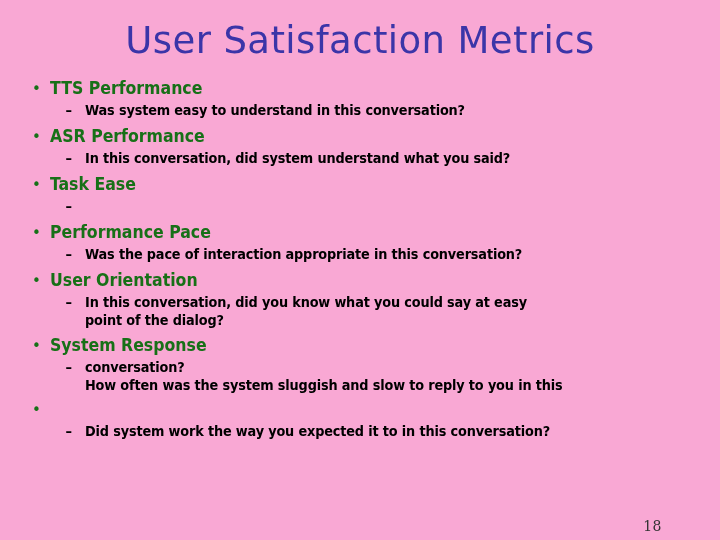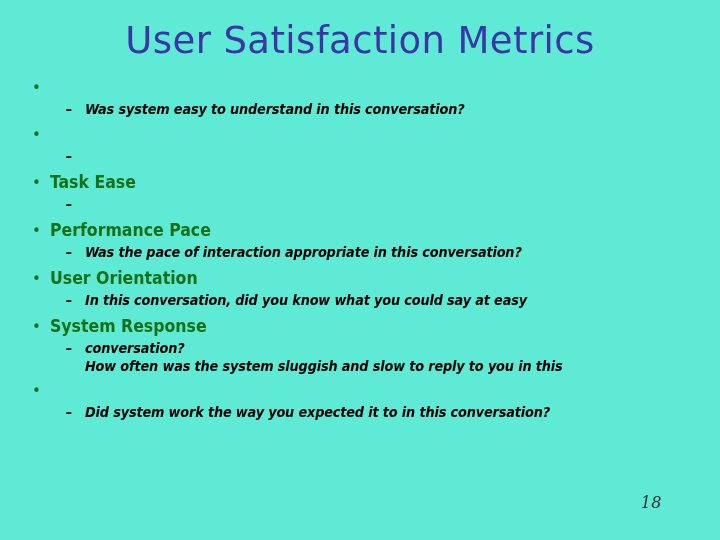--- a/index.html
+++ b/index.html
@@ -12,21 +12,21 @@
     height: 540px;
     overflow: hidden;
     font-family: "DejaVu Sans", sans-serif;
     -webkit-font-smoothing: none;
   }
 
   .slide {
     position: relative;
     width: 720px;
     height: 540px;
-    background: #5eead4;
+    background: #f9a8d4;
     box-sizing: border-box;
   }
 
   
   .slide-title {
     position: absolute;
     left: 0;
     top: 22px;
     width: 720px;
     text-align: center;
@@ -98,63 +98,66 @@
     line-height: 19px;
   }
   .lvl2-text {
     color: #000000;
     font-family: "DejaVu Sans Condensed", "DejaVu Sans", sans-serif;
     font-size: 14.3px;
     font-weight: bold;
     line-height: 18px;
     letter-spacing: -0.15px;
     max-width: 600px;
-    font-style: italic;
   }
   .lvl2-text .l2line { display: block; }
 
   
   .page-number {
     position: absolute;
     right: 58px;
-    top: 493px;
+    top: 518px;
     font-family: "DejaVu Serif", serif;
-    font-size: 16px;
+    font-size: 14px;
     color: #333333;
     letter-spacing: 0.5px;
-    font-style: italic;
   }
 </style>
 </head>
 <body>
 
 <div class="slide">
 
   <div class="slide-title">User Satisfaction Metrics</div>
 
   <div class="body-list">
 
     <div class="bullet-group">
       <div class="lvl1">
         <span class="lvl1-marker">•</span>
+        <span class="lvl1-text">TTS Performance</span>
       </div>
       <div class="lvl2">
         <span class="lvl2-marker">–</span>
         <span class="lvl2-text">
           <span class="l2line">Was system easy to understand in this conversation?</span>
         </span>
       </div>
     </div>
 
     <div class="bullet-group">
       <div class="lvl1">
         <span class="lvl1-marker">•</span>
-      </div>
-      <div class="lvl2">
-        <span class="lvl2-marker">–</span>
+        <span class="lvl1-text">ASR Performance</span>
+      </div>
+      <div class="lvl2">
+        <span class="lvl2-marker">–</span>
+        <span class="lvl2-text">
+          <span class="l2line">In this conversation, did system understand what you said?</span>
+        </span>
       </div>
     </div>
 
     <div class="bullet-group">
       <div class="lvl1">
         <span class="lvl1-marker">•</span>
         <span class="lvl1-text">Task Ease</span>
       </div>
       <div class="lvl2">
         <span class="lvl2-marker">–</span>
@@ -176,20 +179,21 @@
 
     <div class="bullet-group">
       <div class="lvl1">
         <span class="lvl1-marker">•</span>
         <span class="lvl1-text">User Orientation</span>
       </div>
       <div class="lvl2">
         <span class="lvl2-marker">–</span>
         <span class="lvl2-text">
           <span class="l2line">In this conversation, did you know what you could say at easy</span>
+          <span class="l2line">point of the dialog?</span>
         </span>
       </div>
     </div>
 
     <div class="bullet-group">
       <div class="lvl1">
         <span class="lvl1-marker">•</span>
         <span class="lvl1-text">System Response</span>
       </div>
       <div class="lvl2">

